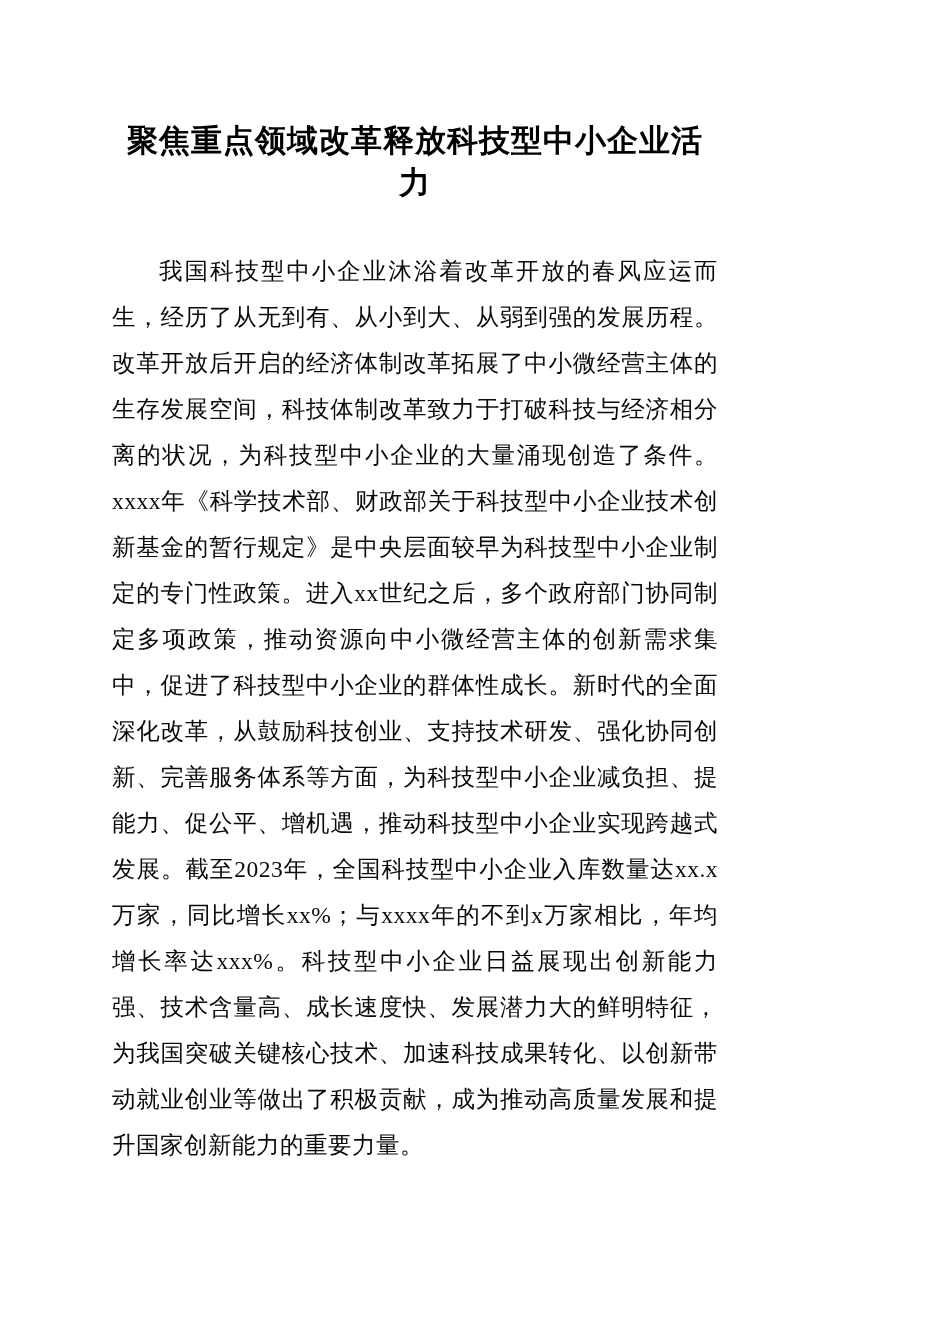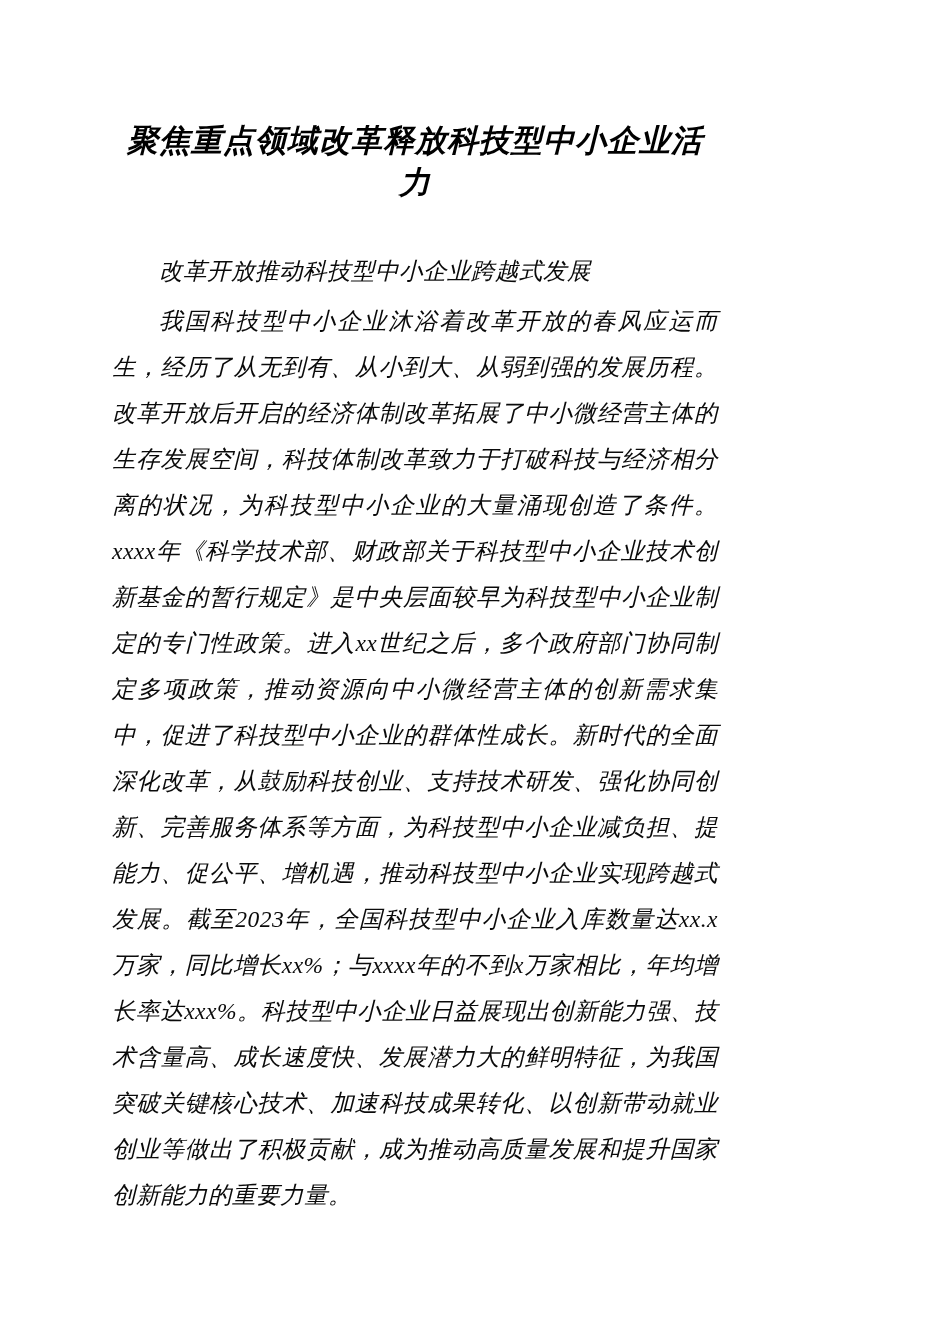--- a/index.html
+++ b/index.html
@@ -14,21 +14,20 @@
     color: #000000;
     position: relative;
     overflow: hidden;
   }
   .page {
     width: 830px;
     height: 1344px;
     box-sizing: border-box;
     padding: 120px 112px 60px 112px;
     position: relative;
-    font-style: italic;
   }
   .doc-title {
     text-align: center;
     font-family: "DejaVu Sans", "Liberation Sans", sans-serif;
     font-weight: bold;
     font-size: 31px;
     letter-spacing: 1px;
     line-height: 1.35;
     margin: 0 0 44px 0;
     color: #000;
@@ -45,15 +44,14 @@
   }
   .para.first-line-only {
     margin-bottom: 4px;
   }
 </style>
 </head>
 <body>
 
 <div class="page">
   <h1 class="doc-title">聚焦重点领域改革释放科技型中小企业活力</h1>
-  <p class="para first-line-only">改革开放推动科技型中小企业跨越式发展</p>
   <p class="para">我国科技型中小企业沐浴着改革开放的春风应运而生，经历了从无到有、从小到大、从弱到强的发展历程。改革开放后开启的经济体制改革拓展了中小微经营主体的生存发展空间，科技体制改革致力于打破科技与经济相分离的状况，为科技型中小企业的大量涌现创造了条件。xxxx年《科学技术部、财政部关于科技型中小企业技术创新基金的暂行规定》是中央层面较早为科技型中小企业制定的专门性政策。进入xx世纪之后，多个政府部门协同制定多项政策，推动资源向中小微经营主体的创新需求集中，促进了科技型中小企业的群体性成长。新时代的全面深化改革，从鼓励科技创业、支持技术研发、强化协同创新、完善服务体系等方面，为科技型中小企业减负担、提能力、促公平、增机遇，推动科技型中小企业实现跨越式发展。截至2023年，全国科技型中小企业入库数量达xx.x万家，同比增长xx%；与xxxx年的不到x万家相比，年均增长率达xxx%。科技型中小企业日益展现出创新能力强、技术含量高、成长速度快、发展潜力大的鲜明特征，为我国突破关键核心技术、加速科技成果转化、以创新带动就业创业等做出了积极贡献，成为推动高质量发展和提升国家创新能力的重要力量。</p>
 </div>
 
 </body></html>

